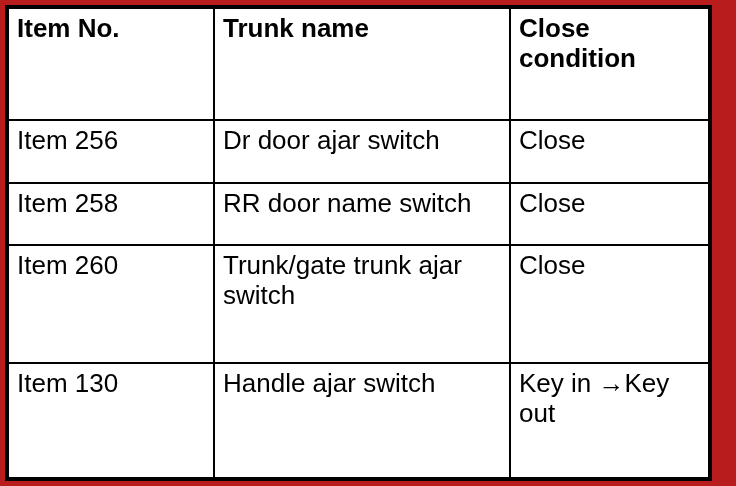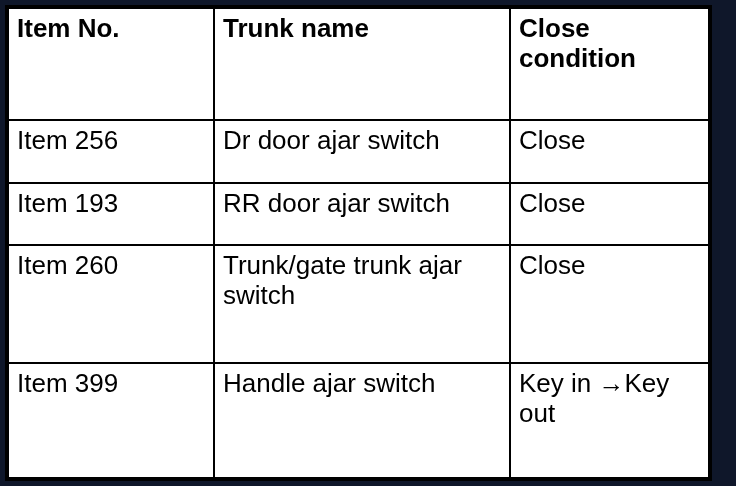--- a/index.html
+++ b/index.html
@@ -13,21 +13,21 @@
     overflow: hidden;
     font-family: "Liberation Sans", sans-serif;
     color: #000000;
     -webkit-font-smoothing: none;
   }
 
   #page {
     position: relative;
     width: 736px;
     height: 486px;
-    background: #0f172a;
+    background: #b91c1c;
     box-sizing: border-box;
   }
 
   
   #spec-table {
     position: absolute;
     left: 5px;
     top: 5px;
     width: 707px;
     height: 476px;
@@ -105,24 +105,24 @@
           <span class="cell-text">Dr door ajar switch</span>
         </td>
         <td>
           <span class="cell-text">Close</span>
         </td>
       </tr>
 
 
       <tr class="body-row r-3">
         <td>
-          <span class="cell-text">Item 193</span>
+          <span class="cell-text">Item 258</span>
         </td>
         <td>
-          <span class="cell-text">RR door ajar switch</span>
+          <span class="cell-text">RR door name switch</span>
         </td>
         <td>
           <span class="cell-text">Close</span>
         </td>
       </tr>
 
 
       <tr class="body-row r-5">
         <td>
           <span class="cell-text">Item 260</span>
@@ -130,21 +130,21 @@
         <td>
           <span class="cell-text">Trunk/gate trunk ajar switch</span>
         </td>
         <td>
           <span class="cell-text">Close</span>
         </td>
       </tr>
 
       <tr class="body-row r-6">
         <td>
-          <span class="cell-text">Item 399</span>
+          <span class="cell-text">Item 130</span>
         </td>
         <td>
           <span class="cell-text">Handle ajar switch</span>
         </td>
         <td>
           <span class="cell-text">Key in →Key out</span>
         </td>
       </tr>
     </tbody>
   </table>

